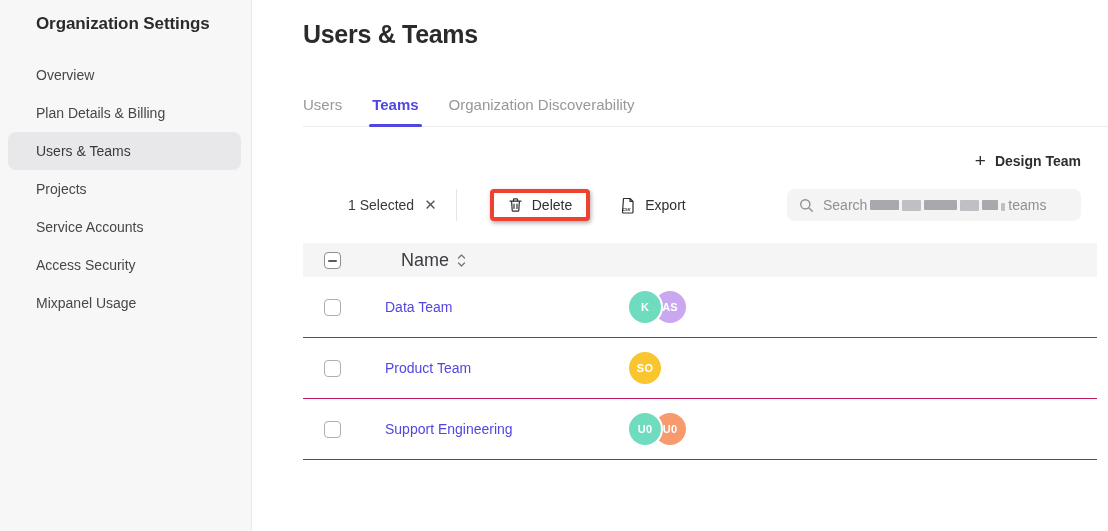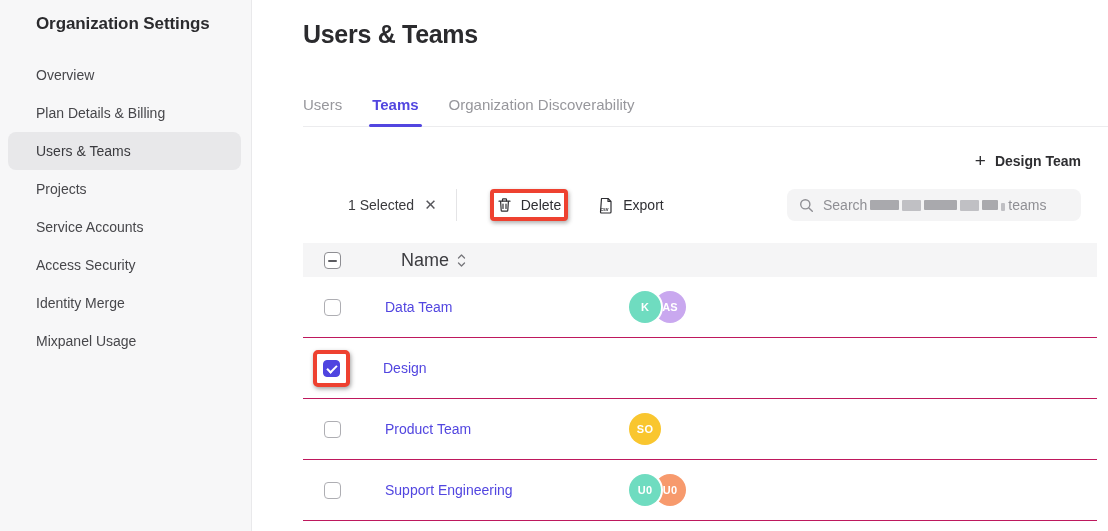--- a/index.html
+++ b/index.html
@@ -24,21 +24,21 @@
 
   .create-row { display:flex; justify-content:flex-end; padding-right:27px; margin-top:26px; }
   .create-btn { display:flex; align-items:center; gap:9px; background:none; border:none; font-family:inherit; font-size:14px; font-weight:bold; color:#2e2e31; cursor:pointer; }
   .plus-icon { font-size:19px; font-weight:normal; line-height:14px; color:#2e2e31; }
 
   
   .toolbar { display:flex; align-items:center; margin-top:13px; padding-right:27px; height:46px; }
   .selected-group { margin-left:45px; display:flex; align-items:center; gap:10px; font-size:14px; color:#3a3a3d; white-space:nowrap; }
   .clear-x { color:#56565b; font-size:15px; cursor:pointer; }
   .v-divider { width:1px; height:32px; background:#e4e4e6; margin-left:19px; }
-  .ann-box { margin-left:33px; border:4px solid var(--red); border-radius:4px; padding:4px 3px; background:#fff; box-shadow:1px 2px 4px rgba(70,70,70,0.45); }
+  .ann-box { margin-left:33px; border:4px solid var(--red); border-radius:4px; padding:4px 14px; background:#fff; box-shadow:1px 2px 4px rgba(70,70,70,0.45); }
   .tool-btn { display:flex; align-items:center; gap:9px; background:none; border:none; font-family:inherit; font-size:14px; color:#2f2f33; cursor:pointer; white-space:nowrap; }
   .export-btn { margin-left:30px; }
   .spacer { flex:1; }
   .search { width:294px; height:32px; background:#f4f4f5; border-radius:8px; display:flex; align-items:center; padding:0 12px; gap:9px; font-size:14px; color:#8f8f94; cursor:text; }
   .redact { display:inline-flex; align-items:center; gap:3px; margin:0 3px; filter:blur(0.6px); }
   .redact i { display:block; background:#a9a9ad; border-radius:1px; }
   .redact i:nth-child(2n) { background:#c0c0c4; }
 
   
   .table { margin-top:15px; margin-right:11px; }
@@ -68,21 +68,20 @@
 
   <aside class="sidebar">
     <div class="sb-title">Organization Settings</div>
     <nav id="sidebar-nav">
         <div class="sb-item">Overview</div>
         <div class="sb-item">Plan Details &amp; Billing</div>
         <div class="sb-item active">Users &amp; Teams</div>
         <div class="sb-item">Projects</div>
         <div class="sb-item">Service Accounts</div>
         <div class="sb-item">Access Security</div>
-        <div class="sb-item">Identity Merge</div>
         <div class="sb-item">Mixpanel Usage</div>
       </nav>
   </aside>
 
   <main class="main">
     <div class="page-title">Users &amp; Teams</div>
 
     <div class="tabs" id="tabs">
         <div class="tab">Users</div>
         <div class="tab active">Teams</div>
@@ -163,27 +162,20 @@
     <div class="cb-wrap">
       <div class="cb"></div>
     </div>
     <a class="team-link">Data Team</a>
     <div class="avatars">
               <span class="avatar" style="background: rgb(111, 220, 192);">K</span>
               <span class="avatar" style="background: rgb(201, 168, 239);">AS</span>
             </div>
   </div>
 
-  <div class="trow">
-    <div class="cb-wrap annotated">
-      <div class="cb checked"></div>
-    </div>
-    <a class="team-link ann-offset">Design</a>
-    <div class="avatars"></div>
-  </div>
 
   <div class="trow">
     <div class="cb-wrap">
       <div class="cb"></div>
     </div>
     <a class="team-link">Product Team</a>
     <div class="avatars">
               <span class="avatar" style="background: rgb(249, 198, 47);">SO</span>
             </div>
   </div>

